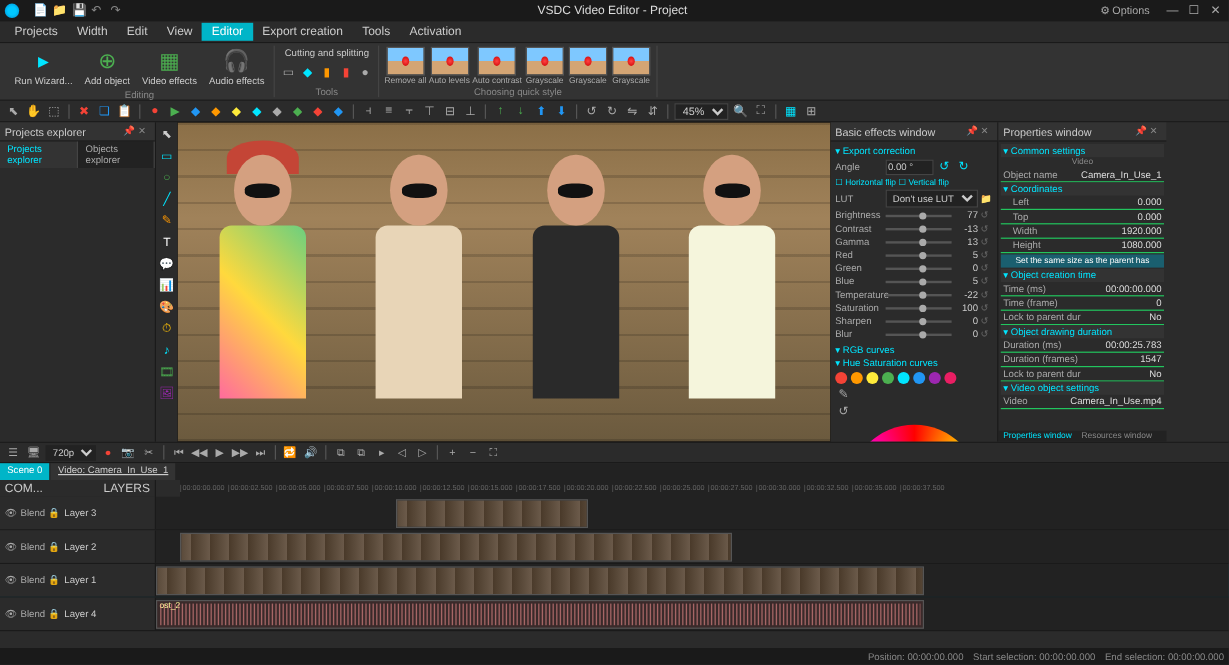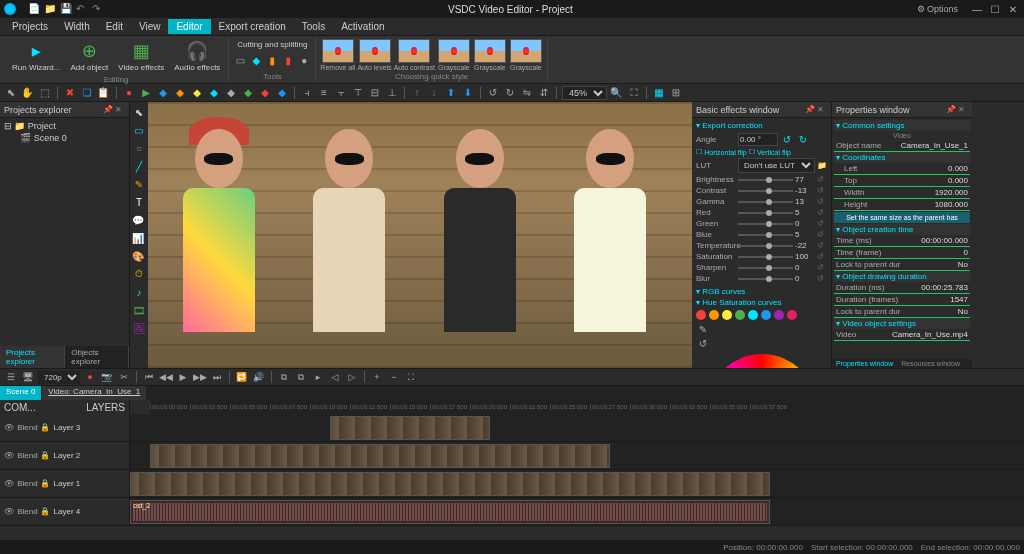--- a/index.html
+++ b/index.html
@@ -71,21 +71,21 @@
 
 .right-panels { width: 332px; display: flex; background: #2b2b2b; }
 .basic-effects { width: 140px; border-right: 1px solid #1a1a1a; display: flex; flex-direction: column; font-size: 8px; }
 .be-content { padding: 2px 4px; overflow: hidden; flex: 1; }
 .be-section-hdr { color: #00e5ff; font-size: 8px; padding: 1px 0; }
 .be-section-hdr::before { content: "▾ "; }
 .be-row { display: flex; align-items: center; gap: 2px; padding: 1px 0; }
 .be-row .lbl { width: 40px; color: #aaa; }
 .be-row .slider { flex: 1; height: 2px; background: #555; position: relative; }
 .be-row .slider::after { content: ""; position: absolute; top: -2px; left: 50%; width: 6px; height: 6px; background: #aaa; border-radius: 50%; }
-.be-row .val { width: 20px; color: #ccc; }
+.be-row .val { width: 20px; text-align: right; color: #ccc; }
 .be-row .reset { width: 10px; color: #666; }
 .angle-input { background: #222; border: 1px solid #444; color: #ccc; width: 40px; font-size: 8px; padding: 1px; }
 .flip-chk { font-size: 7px; color: #00e5ff; display: flex; align-items: center; gap: 2px; }
 .color-dots { display: flex; gap: 3px; padding: 2px 0; }
 .color-dots .cdot { width: 10px; height: 10px; border-radius: 50%; cursor: pointer; }
 .hue-wheel { width: 110px; height: 110px; margin: 4px auto; border-radius: 50%; background: conic-gradient(red, yellow, lime, cyan, blue, magenta, red); position: relative; }
 .hue-wheel::after { content: ""; position: absolute; top: 25%; left: 25%; width: 50%; height: 50%; background: #2b2b2b; border-radius: 50%; }
 
 .props-window { width: 140px; display: flex; flex-direction: column; font-size: 8px; }
 .props-content { padding: 2px; overflow-y: auto; flex: 1; }
@@ -282,24 +282,20 @@
 <div class="main-row">
 
   <div class="left-panel">
     <div class="panel-header">
       <span>Projects explorer</span>
       <div class="phbtns">
         <span class="phbtn">📌</span>
         <span class="phbtn">✕</span>
       </div>
     </div>
-    <div class="tree">
-      <div class="tnode">⊟ 📁 <span>Project</span></div>
-      <div class="tnode indent">🎬 <span>Scene 0</span></div>
-    </div>
     <div class="panel-tabs">
       <div class="ptab active">Projects explorer</div>
       <div class="ptab">Objects explorer</div>
     </div>
   </div>
 
   <div class="tool-strip">
     <div class="tool">⬉</div>
     <div class="tool c-cyan">▭</div>
     <div class="tool c-green">○</div>

